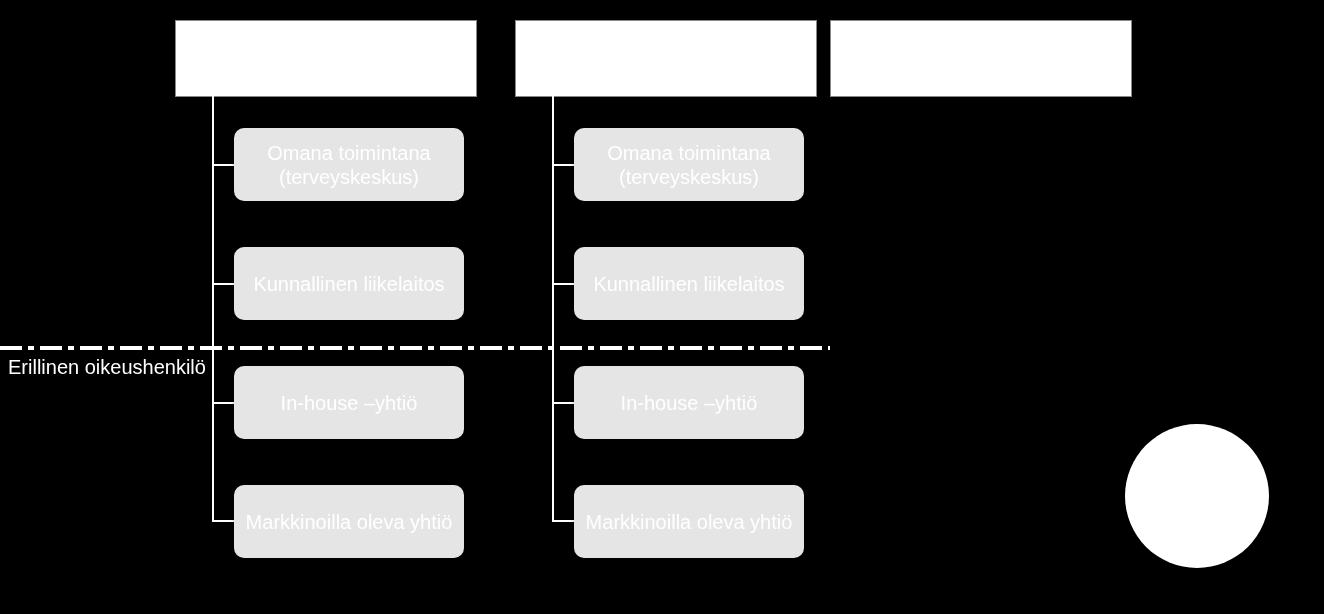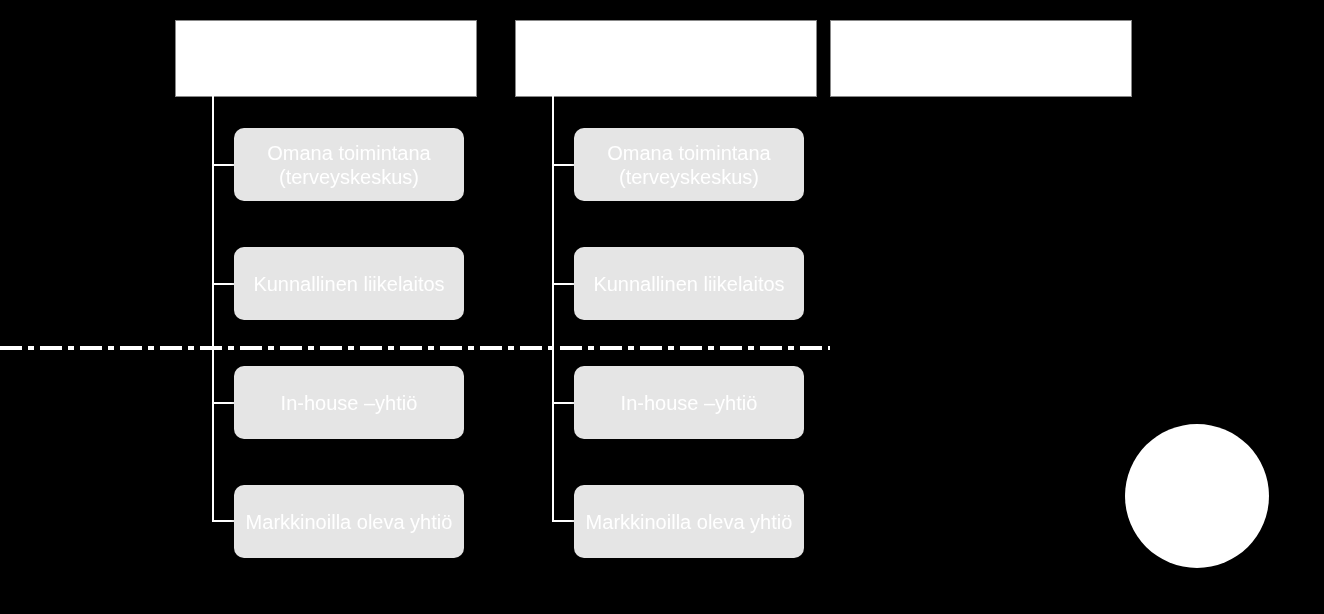--- a/index.html
+++ b/index.html
@@ -130,16 +130,17 @@
   </div>
   <div class="child-box" style="left:574px; top:366px;">
     <span>In-house –yhtiö</span>
   </div>
   <div class="child-box" style="left:574px; top:485px;">
     <span>Markkinoilla oleva yhtiö</span>
   </div>
 
   <div class="dashdot"></div>
 
+  <div class="legal-label">Erillinen oikeushenkilö</div>
 
   <div class="circle"></div>
 
 </div>
 
 </body></html>

